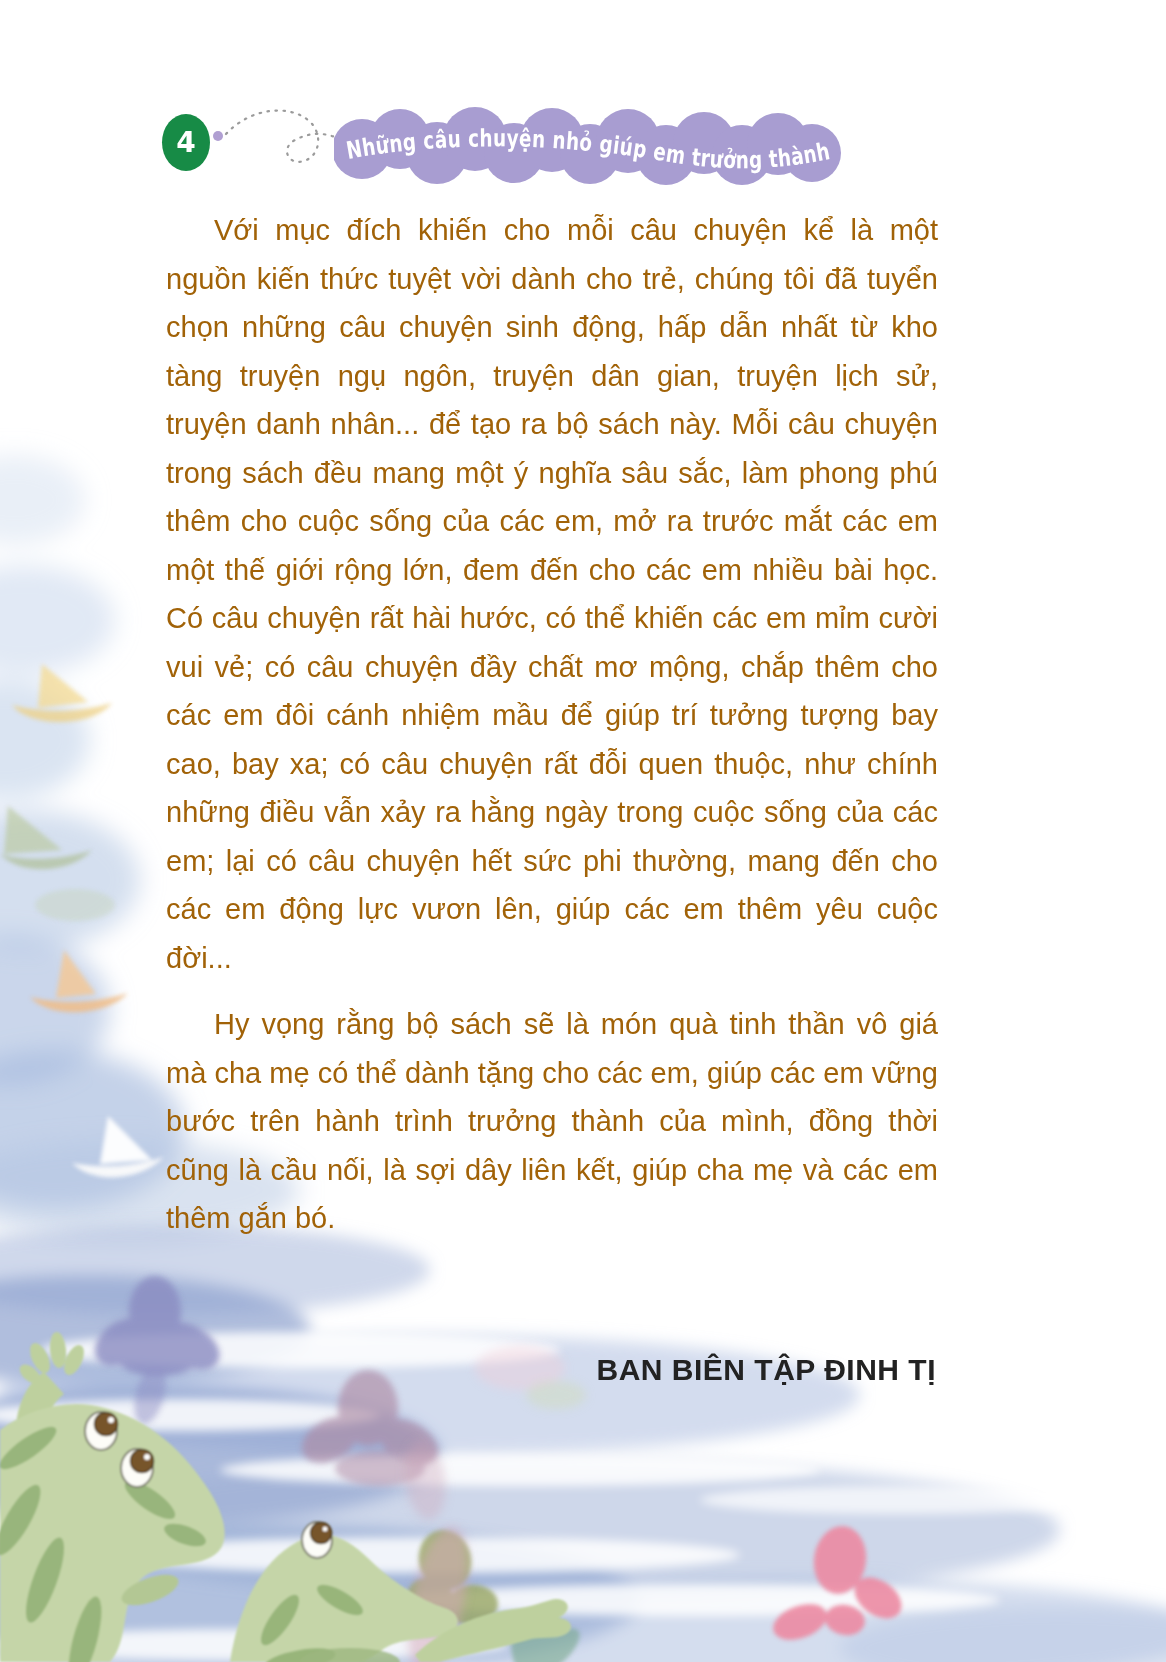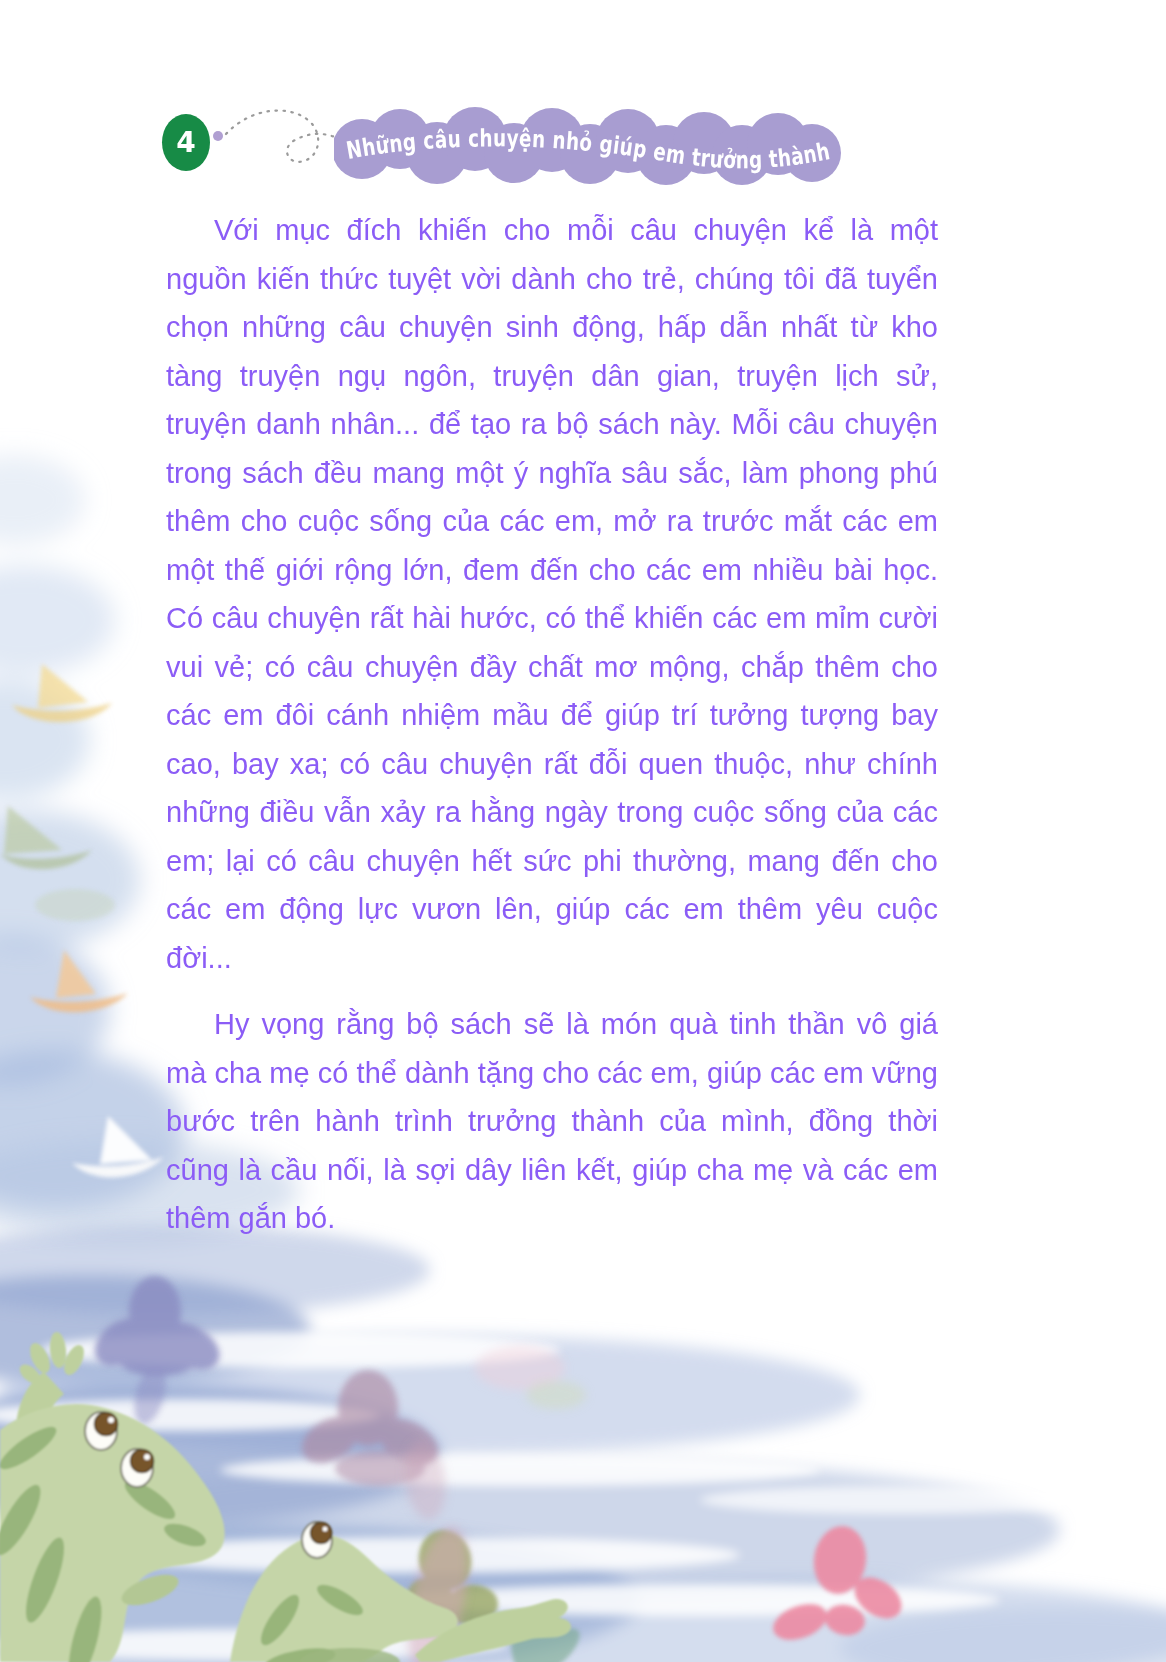--- a/index.html
+++ b/index.html
@@ -24,21 +24,21 @@
   .bubble { position:absolute; left:334px; top:103px; width:518px; height:90px; }
   .bubble textPath, .bubble text {
     fill:#ffffff; font-family:"DejaVu Sans", sans-serif;
     font-weight:bold; font-size:24px; letter-spacing:0.5px;
   }
 
   
   .text-block { position:absolute; left:166px; top:206px; width:772px; }
   .text-block p {
     margin:0; text-indent:48px; text-align:justify;
-    font-size:29px; line-height:48.5px; color:#8b5cf6;
+    font-size:29px; line-height:48.5px; color:#a16207;
   }
   .text-block p + p { margin-top:18px; }
 
   .signoff {
     position:absolute; left:166px; top:1353px; width:770px;
     text-align:right; font-weight:bold; font-size:30px; color:#222222;
     letter-spacing:0.5px;
   }
 </style>
 </head>
@@ -227,14 +227,15 @@
     <text>
       <textPath href="#title-path" textLength="486" lengthAdjust="spacingAndGlyphs">Những câu chuyện nhỏ giúp em trưởng thành</textPath>
     </text>
   </svg>
 
   <main class="text-block">
     <p>Với mục đích khiến cho mỗi câu chuyện kể là một nguồn kiến thức tuyệt vời dành cho trẻ, chúng tôi đã tuyển chọn những câu chuyện sinh động, hấp dẫn nhất từ kho tàng truyện ngụ ngôn, truyện dân gian, truyện lịch sử, truyện danh nhân... để tạo ra bộ sách này. Mỗi câu chuyện trong sách đều mang một ý nghĩa sâu sắc, làm phong phú thêm cho cuộc sống của các em, mở ra trước mắt các em một thế giới rộng lớn, đem đến cho các em nhiều bài học. Có câu chuyện rất hài hước, có thể khiến các em mỉm cười vui vẻ; có câu chuyện đầy chất mơ mộng, chắp thêm cho các em đôi cánh nhiệm mầu để giúp trí tưởng tượng bay cao, bay xa; có câu chuyện rất đỗi quen thuộc, như chính những điều vẫn xảy ra hằng ngày trong cuộc sống của các em; lại có câu chuyện hết sức phi thường, mang đến cho các em động lực vươn lên, giúp các em thêm yêu cuộc đời...</p>
     <p>Hy vọng rằng bộ sách sẽ là món quà tinh thần vô giá mà cha mẹ có thể dành tặng cho các em, giúp các em vững bước trên hành trình trưởng thành của mình, đồng thời cũng là cầu nối, là sợi dây liên kết, giúp cha mẹ và các em thêm gắn bó.</p>
   </main>
 
+  <div class="signoff">BAN BIÊN TẬP ĐINH TỊ</div>
 
 </div>
 
 </body></html>

